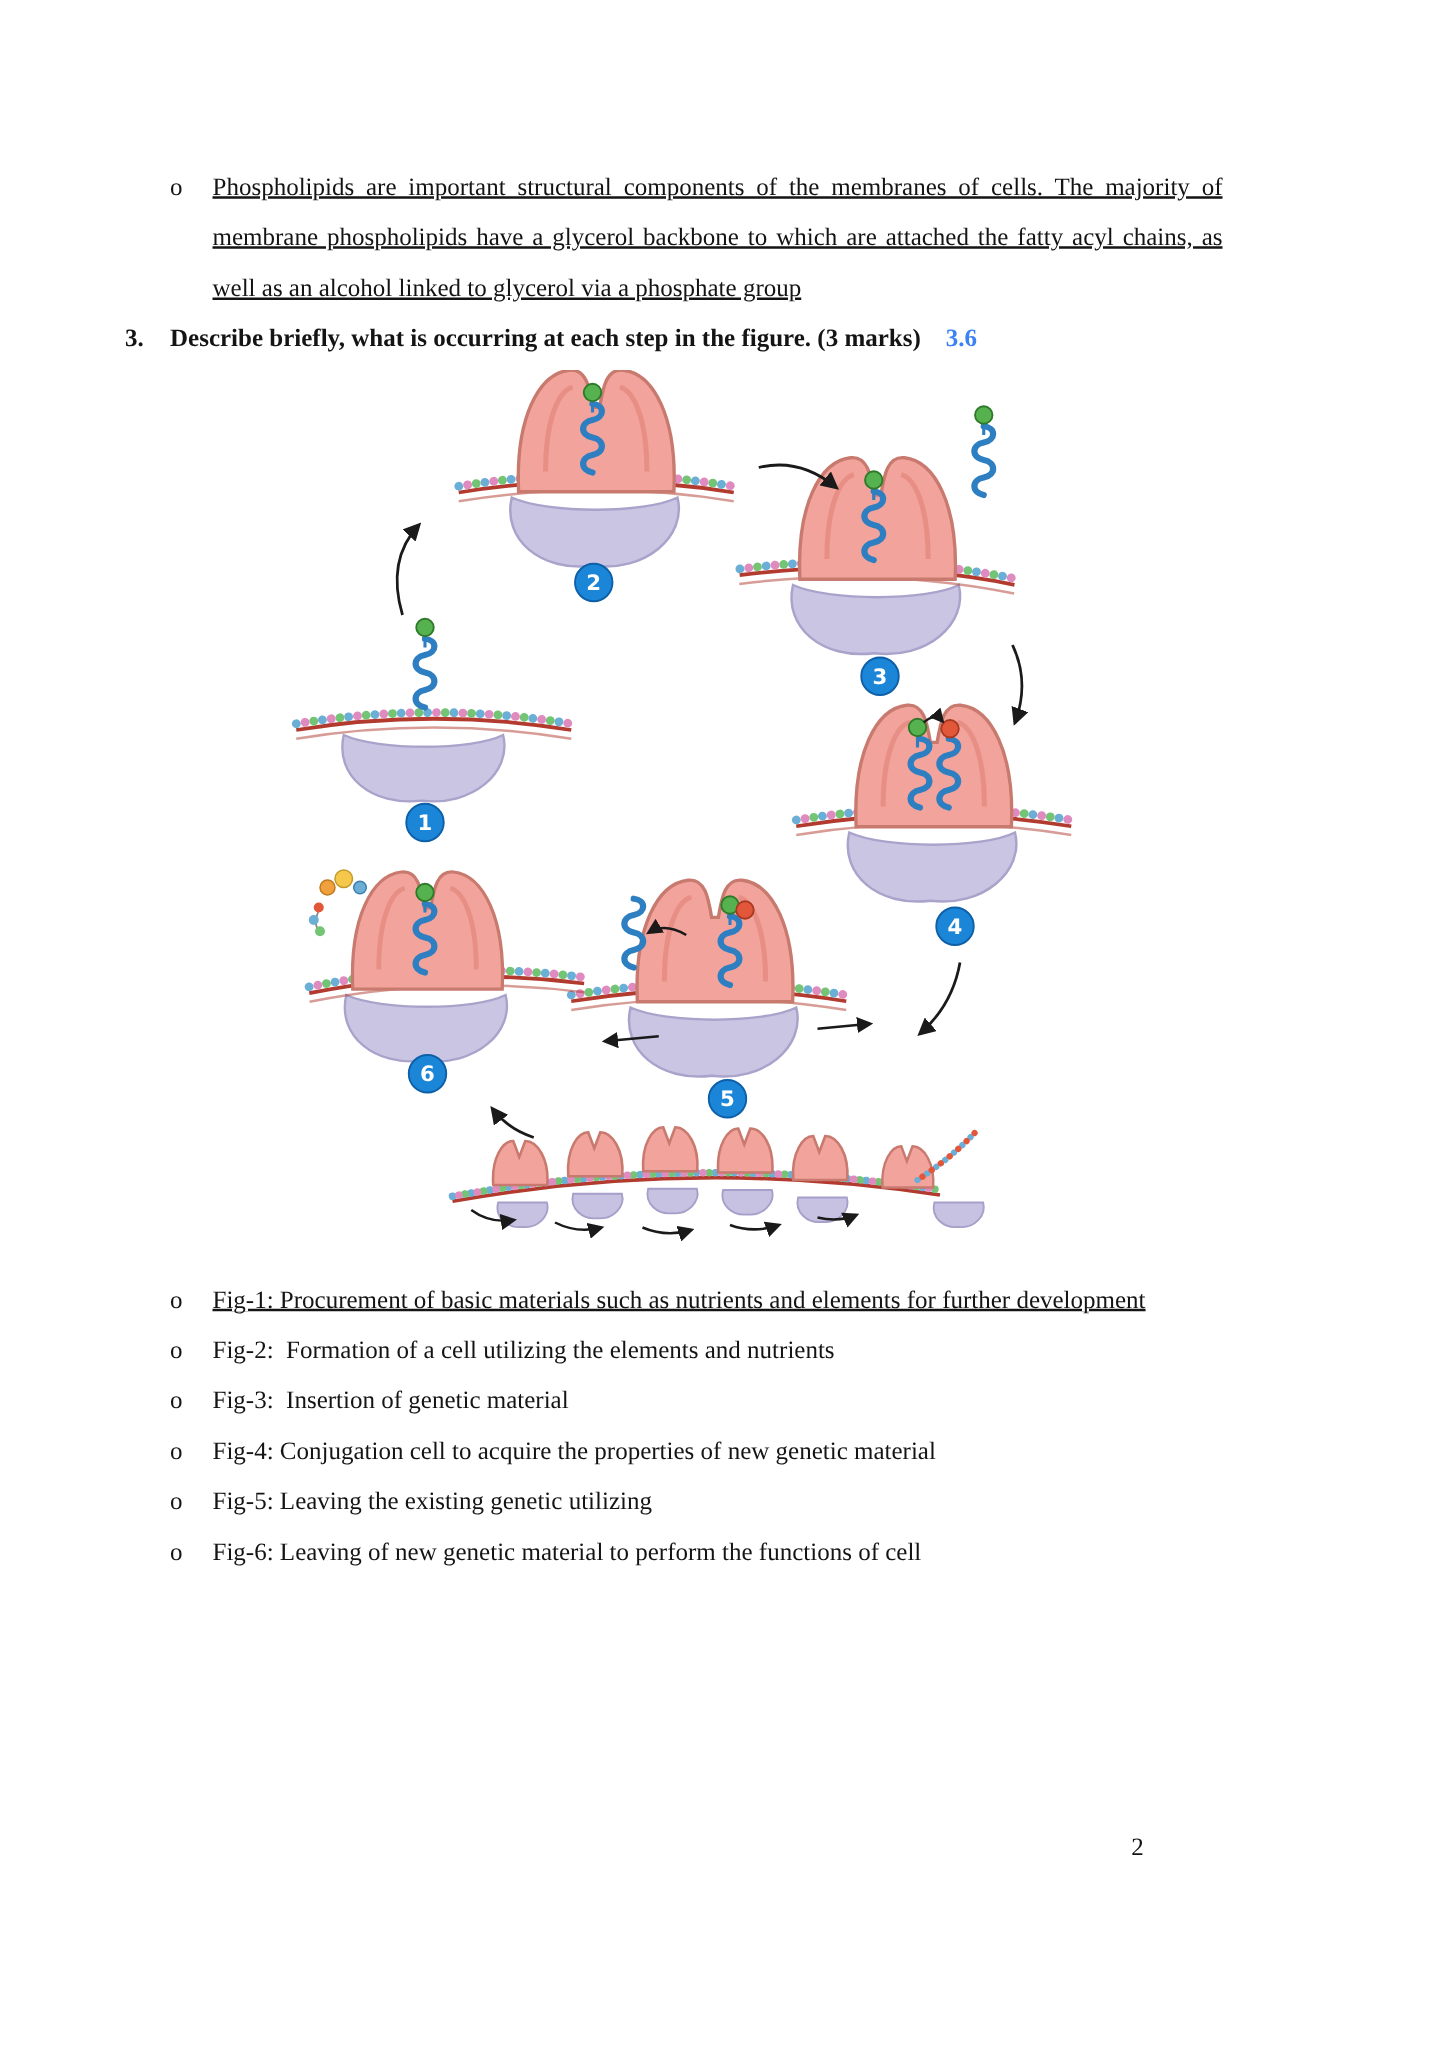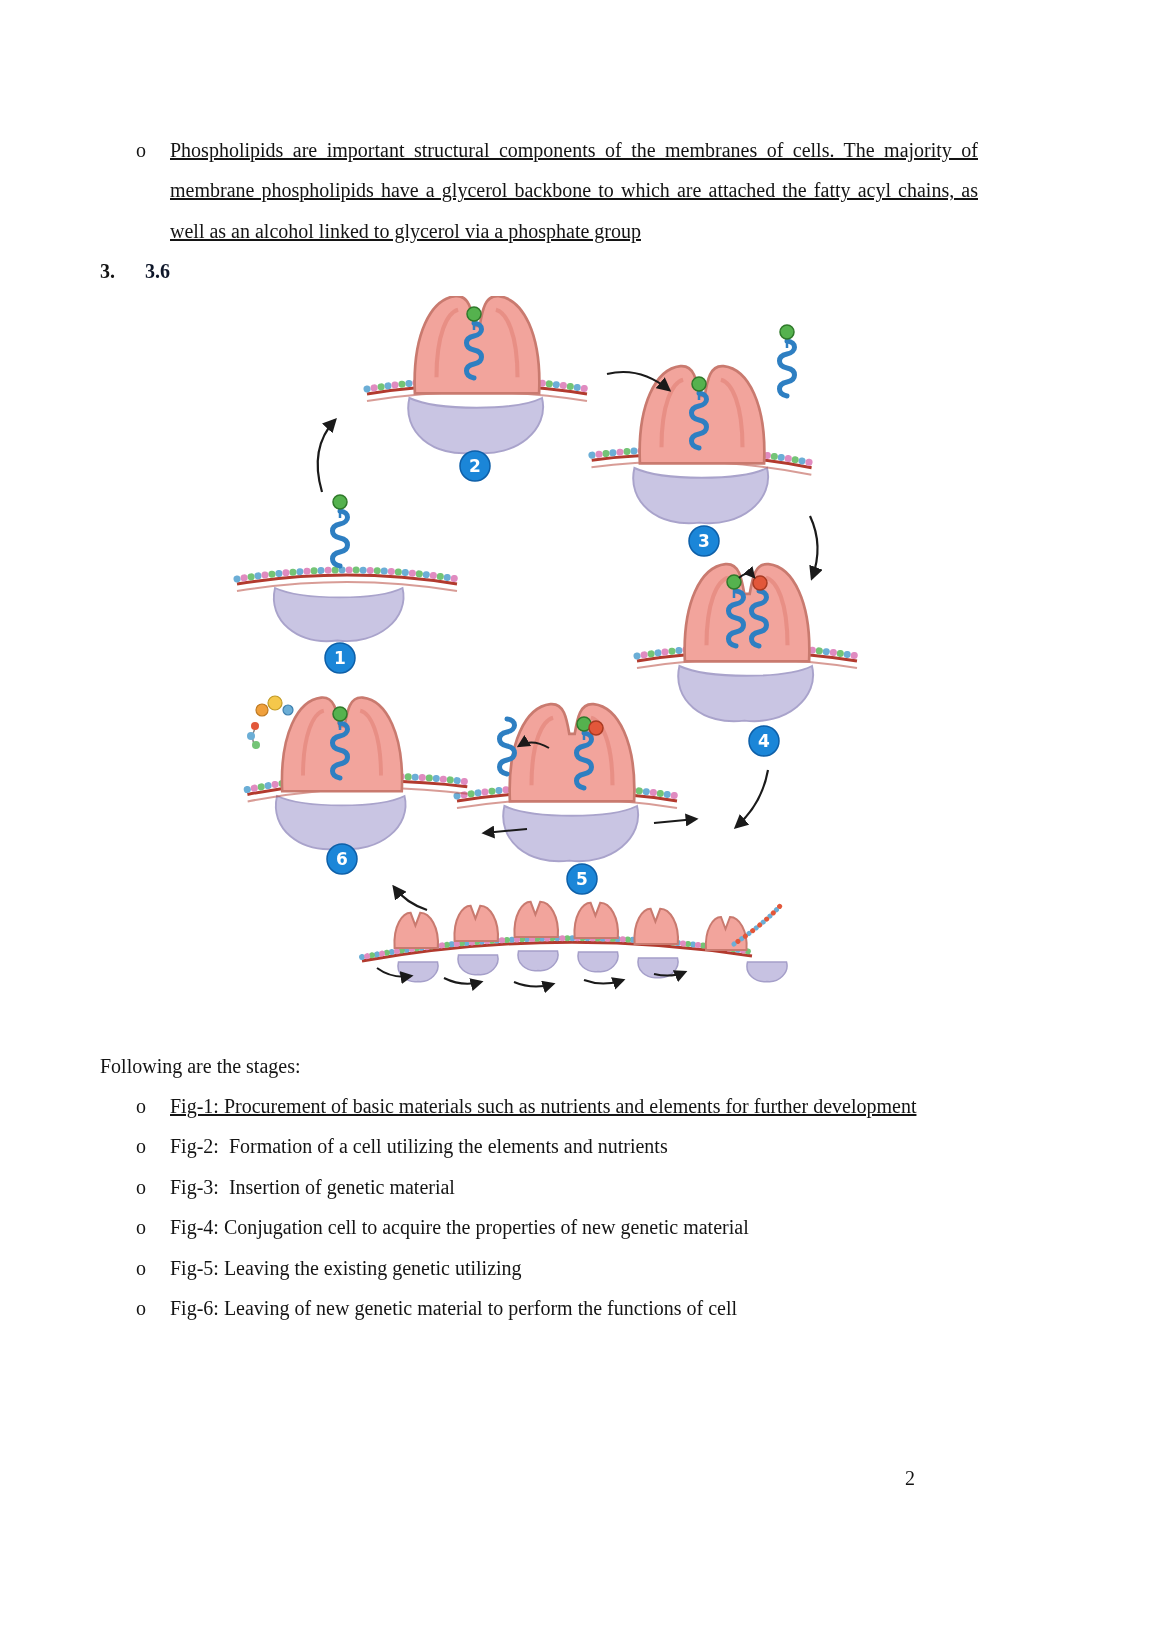--- a/index.html
+++ b/index.html
@@ -10,21 +10,21 @@
     overflow:hidden; margin:0 auto;
   }
   .content { position:absolute; left:100px; top:130px; width:878px; }
   .bullet { display:flex; line-height:2.02; padding-left:36px; }
   .bullet .marker { flex:0 0 34px; }
   .bullet .btext { flex:1; }
   .justify { text-align:justify;text-decoration:underline; }
   .pre { white-space:pre-wrap; }
   .question { display:flex; line-height:2.02; font-weight:bold; }
   .question .qnum { flex:0 0 36px; }
-  .question .qscore { color:#0f172a; margin-left:9px; }
+  .question .qscore { color:#3b82f6; margin-left:20px; }
   .figure-wrap { position:relative; height:724px; margin-top:4px; }
   .figure-wrap svg { position:absolute; left:122px; top:0; }
   .stages-intro { margin-top:26px; line-height:2.02; }
   .page-number { position:absolute; left:905px; top:1466px; line-height:1.2; }
   svg text.stepnum {
     font-family:"DejaVu Sans", sans-serif; font-weight:bold;
     fill:#ffffff; font-size:17px; text-anchor:middle;
   }
 </style>
 </head>
@@ -33,20 +33,21 @@
 <div class="page">
   <div class="content">
 
     <div class="bullet">
       <span class="marker">o</span>
       <div class="btext justify">Phospholipids are important structural components of the membranes of cells. The majority of membrane phospholipids have a glycerol backbone to which are attached the fatty acyl chains, as well as an alcohol linked to glycerol via a phosphate group</div>
     </div>
 
     <div class="question">
       <span class="qnum">3.</span>
+      <span>Describe briefly, what is occurring at each step in the figure. (3 marks)</span>
       <span class="qscore">3.6</span>
     </div>
 
     <div class="figure-wrap">
       <svg width="660" height="720" viewBox="0 0 660 720">
         <defs>
           <marker id="ah" viewBox="0 0 10 10" refX="8" refY="5" markerWidth="6.5" markerHeight="6.5" orient="auto-start-reverse">
             <path d="M0,0 L10,5 L0,10 z" fill="#1a1a1a"></path>
           </marker>
           <g id="membrane">
@@ -214,21 +215,20 @@
           <circle cx="360" cy="583" r="15" fill="#1b86d8" stroke="#0d5fa8" stroke-width="1.5"></circle>
           <text class="stepnum" x="360" y="589">5</text>
         </g>
         <g>
           <circle cx="120" cy="563" r="15" fill="#1b86d8" stroke="#0d5fa8" stroke-width="1.5"></circle>
           <text class="stepnum" x="120" y="569">6</text>
         </g>
       </svg>
     </div>
 
-    <div class="stages-intro">Following are the stages:</div>
 
     <div class="bullet">
       <span class="marker">o</span>
       <div class="btext justify">Fig-1: Procurement of basic materials such as nutrients and elements for further development</div>
     </div>
     <div class="bullet">
       <span class="marker">o</span>
       <div class="btext pre">Fig-2:  Formation of a cell utilizing the elements and nutrients</div>
     </div>
     <div class="bullet">

